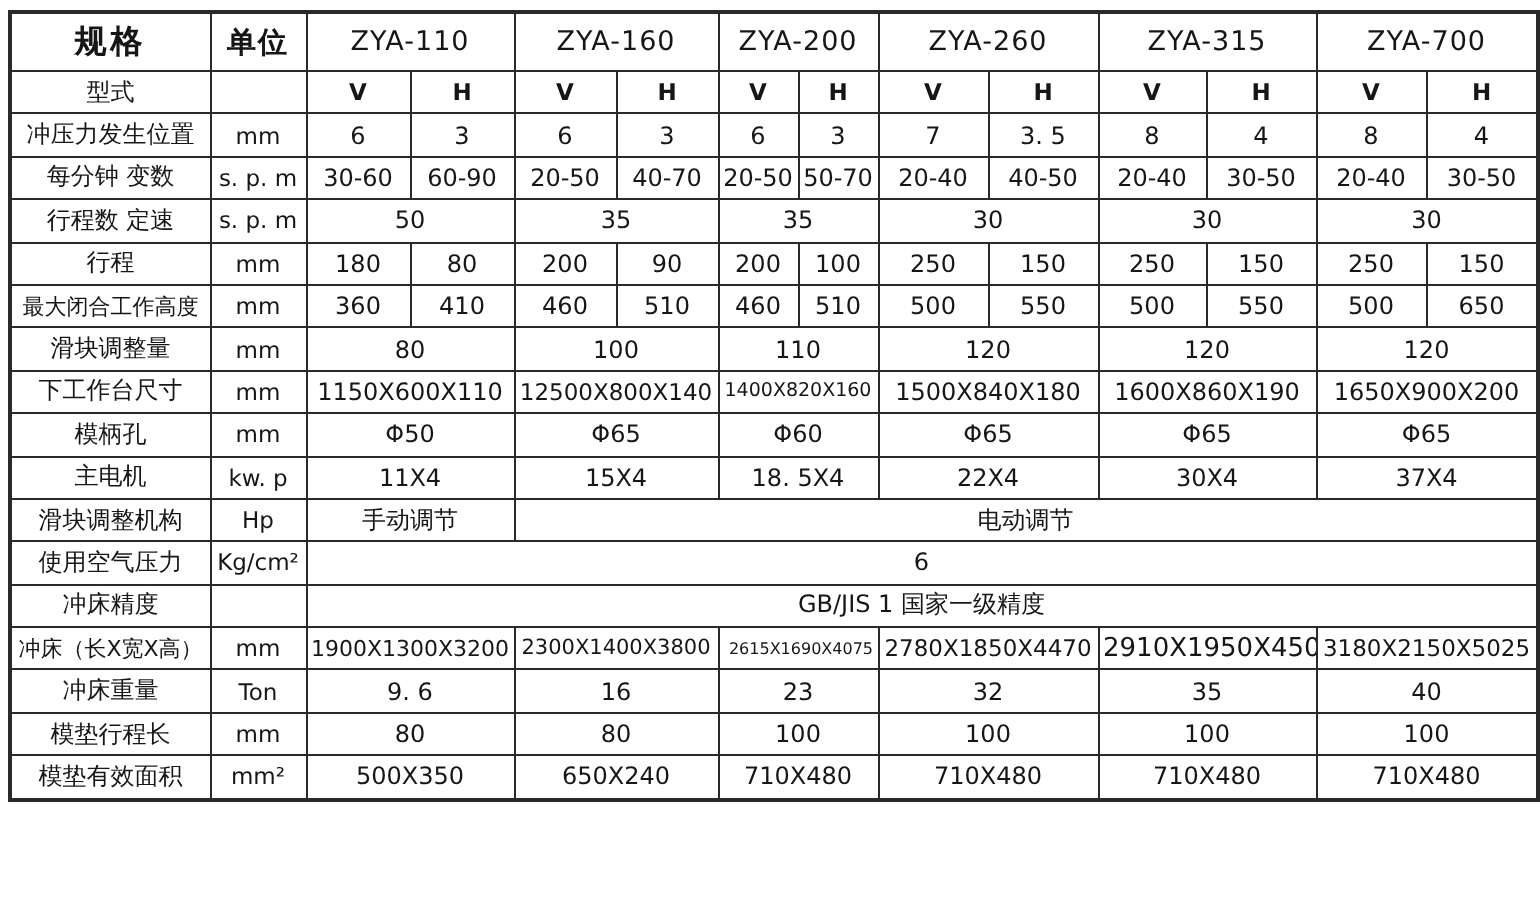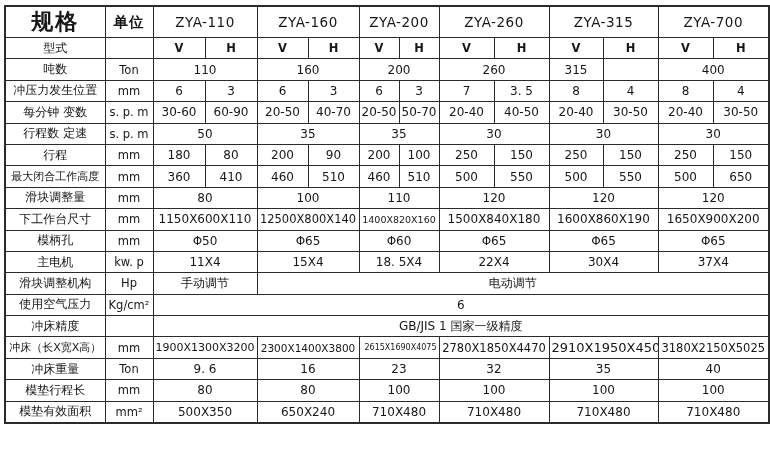--- a/index.html
+++ b/index.html
@@ -22,21 +22,21 @@
   }
   table.spec th, table.spec td{
     border:1px solid var(--border);
     white-space:nowrap;
     overflow:hidden;
     padding:0 2px;
     text-align:center;
     vertical-align:middle;
   }
   thead th{height:28px;}
-  th.h-spec{font-size:22px;font-weight:bold;letter-spacing:2px;}
+  th.h-spec{font-size:16px;font-weight:bold;letter-spacing:2px;}
   th.h-unit{font-size:14.5px;font-weight:bold;letter-spacing:1px;}
   th.h-model{font-size:13.5px;font-weight:normal;letter-spacing:.5px;}
   tbody td{height:20.4px;font-size:12px;}
   td.label{text-align:left;padding-left:7px;font-size:12px;}
   td.unit{text-align:left;padding-left:5px;font-size:11.5px;}
   td.val{font-size:12px;}
   tr.variant-row td.val{font-weight:bold;font-size:11.5px;}
 </style>
 </head>
 <body>
@@ -82,31 +82,20 @@
           <td class="val" colspan="1">V</td>
           <td class="val" colspan="1">H</td>
           <td class="val" colspan="1">V</td>
           <td class="val" colspan="1">H</td>
           <td class="val" colspan="1">V</td>
           <td class="val" colspan="1">H</td>
           <td class="val" colspan="1">V</td>
           <td class="val" colspan="1">H</td>
         </tr>
         <tr>
-          <td class="label">吨数</td>
-          <td class="unit">Ton</td>
-          <td class="val" colspan="2">110</td>
-          <td class="val" colspan="2">160</td>
-          <td class="val" colspan="2">200</td>
-          <td class="val" colspan="2">260</td>
-          <td class="val" colspan="1">315</td>
-          <td class="val" colspan="1"></td>
-          <td class="val" colspan="2">400</td>
-        </tr>
-        <tr>
           <td class="label">冲压力发生位置</td>
           <td class="unit">mm</td>
           <td class="val" colspan="1">6</td>
           <td class="val" colspan="1">3</td>
           <td class="val" colspan="1">6</td>
           <td class="val" colspan="1">3</td>
           <td class="val" colspan="1">6</td>
           <td class="val" colspan="1">3</td>
           <td class="val" colspan="1">7</td>
           <td class="val" colspan="1">3. 5</td>

